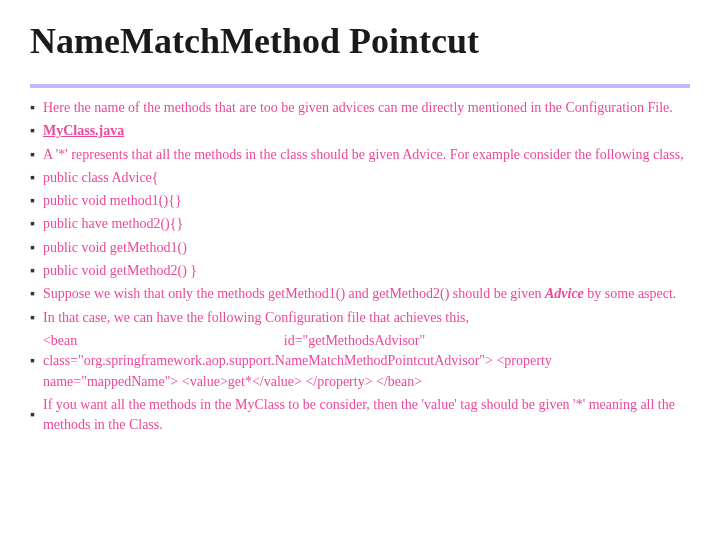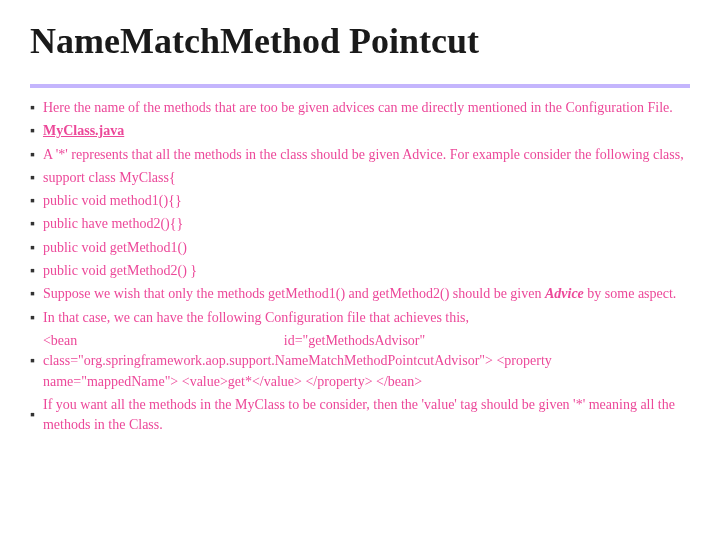--- a/index.html
+++ b/index.html
@@ -89,21 +89,21 @@
     </li>
 
     <li>
       <span class="bullet-text">
         A '*' represents that all the methods in the class should be given Advice. For example consider the following class,
       </span>
     </li>
 
     <li>
       <span class="bullet-text">
-        support class MyClass{
+        public class Advice{
       </span>
     </li>
 
     <li>
       <span class="bullet-text">
         public void method1(){}
       </span>
     </li>
 
     <li>

